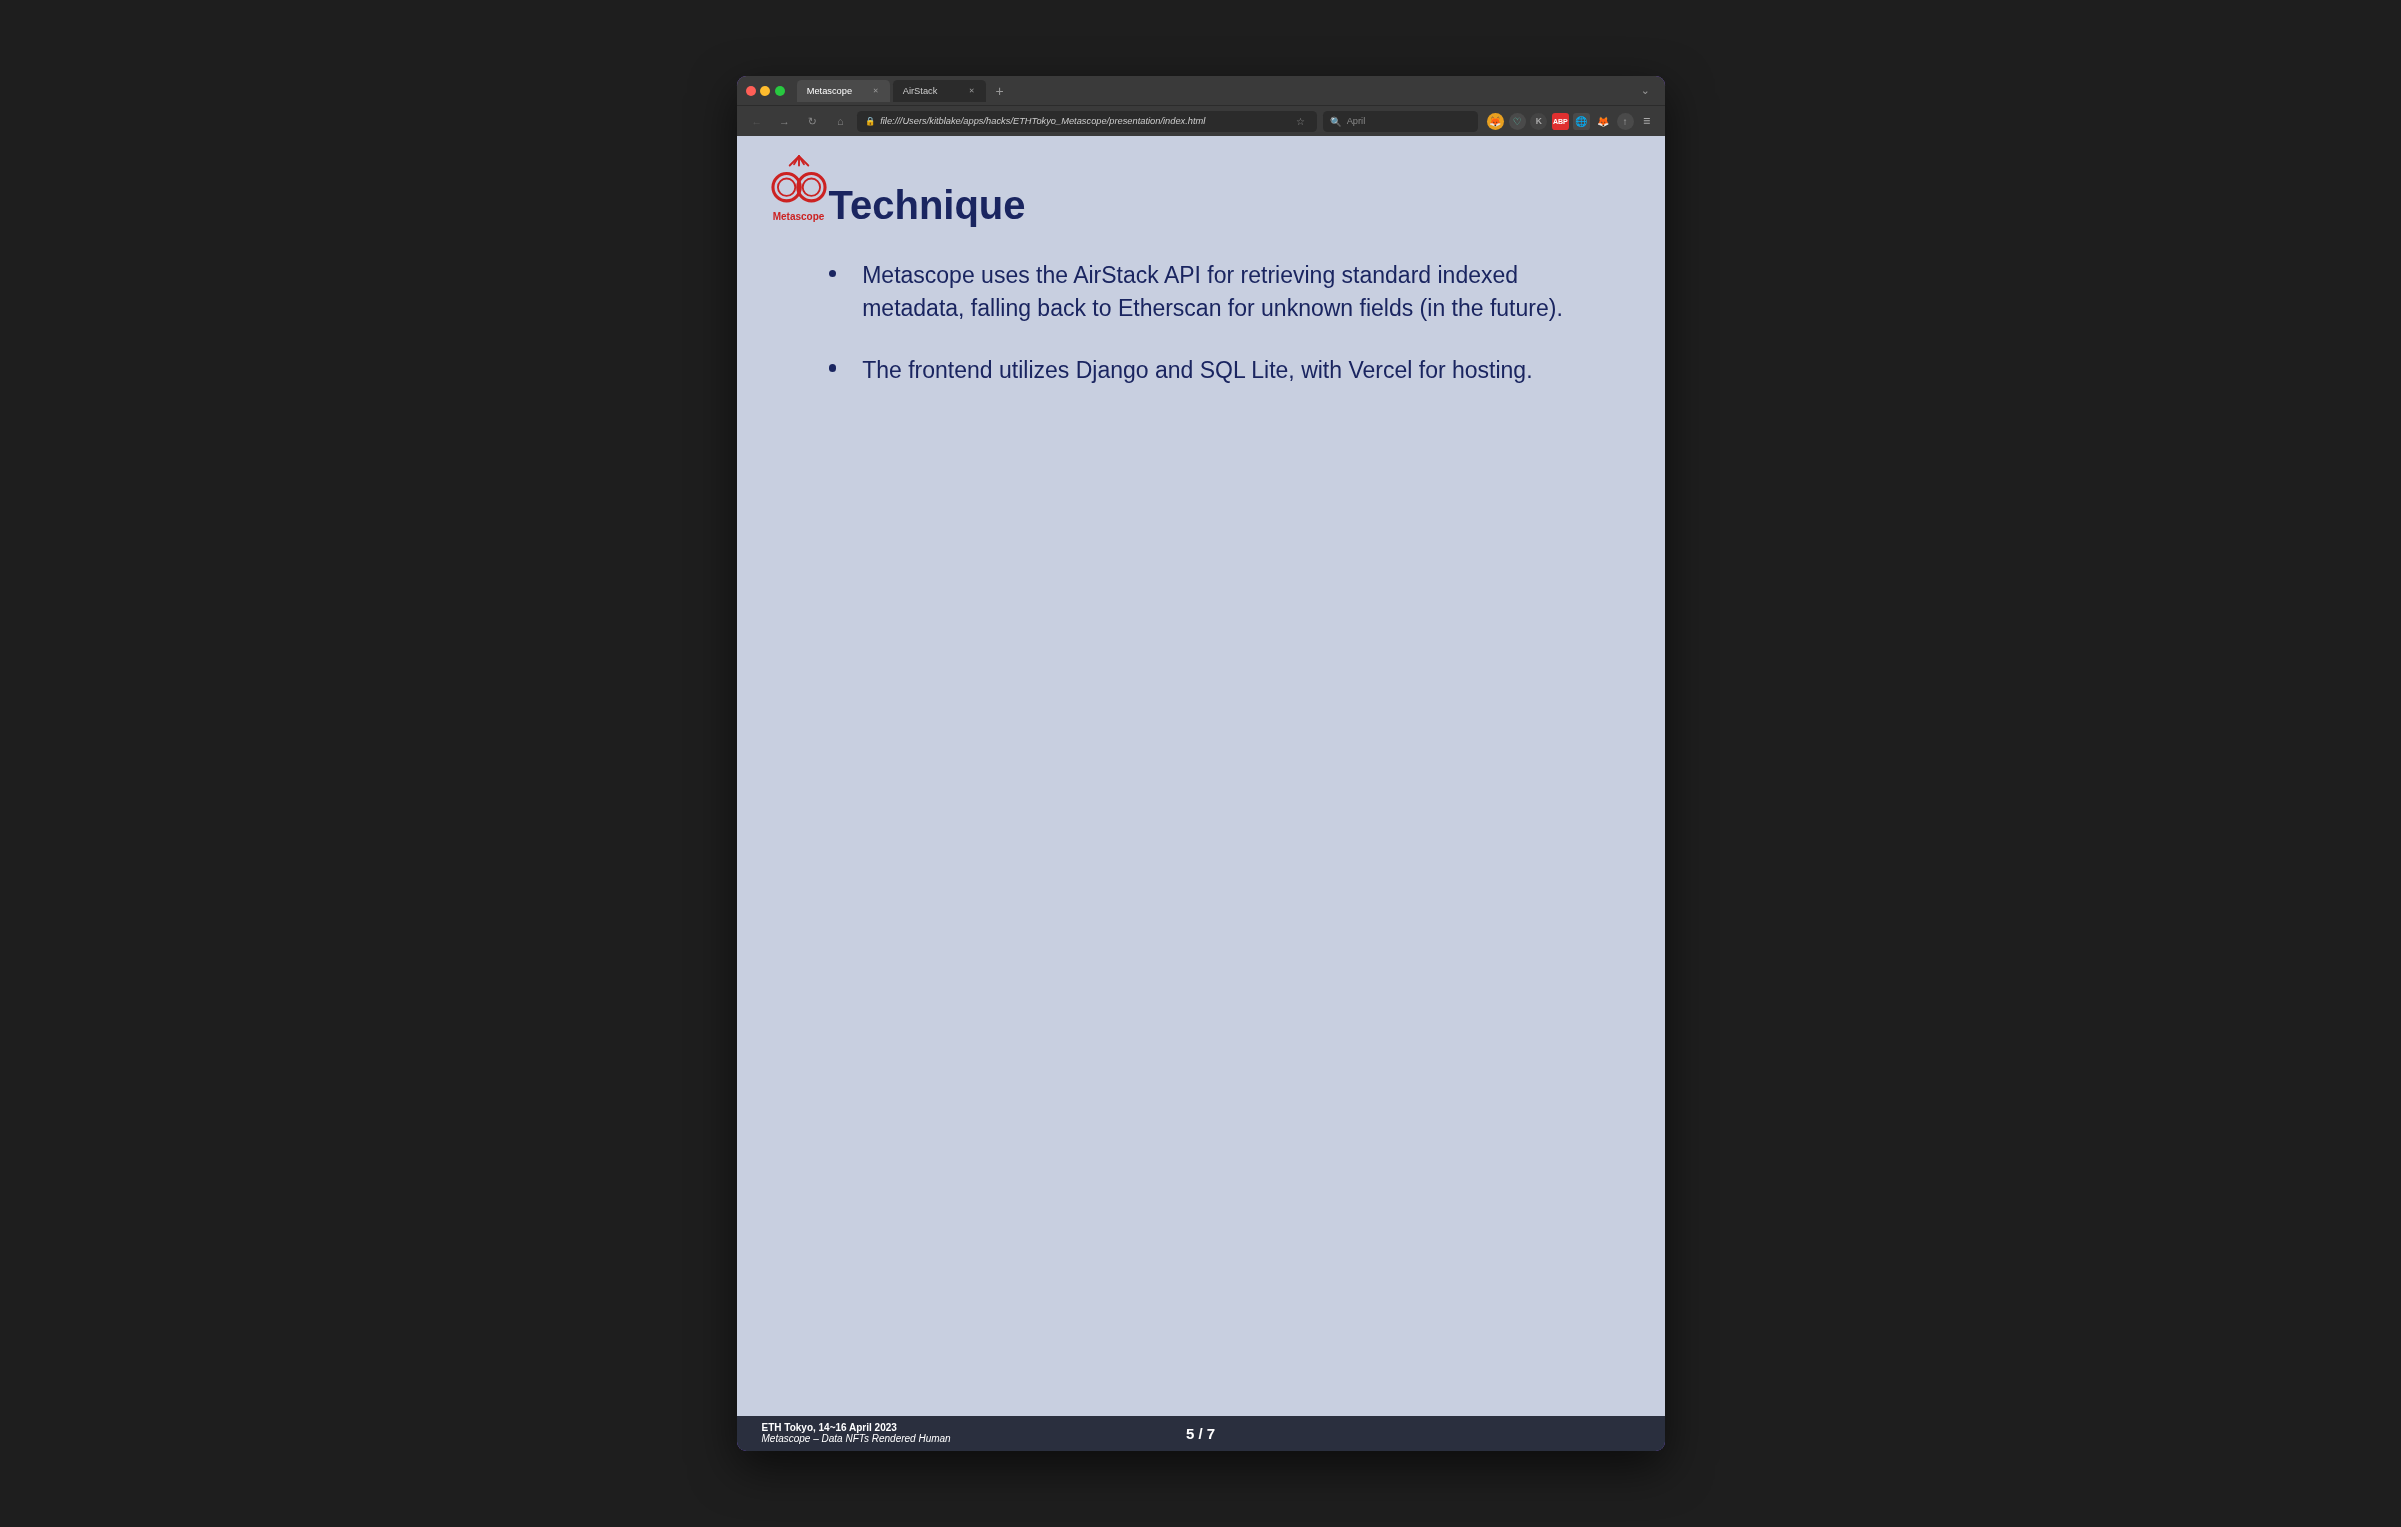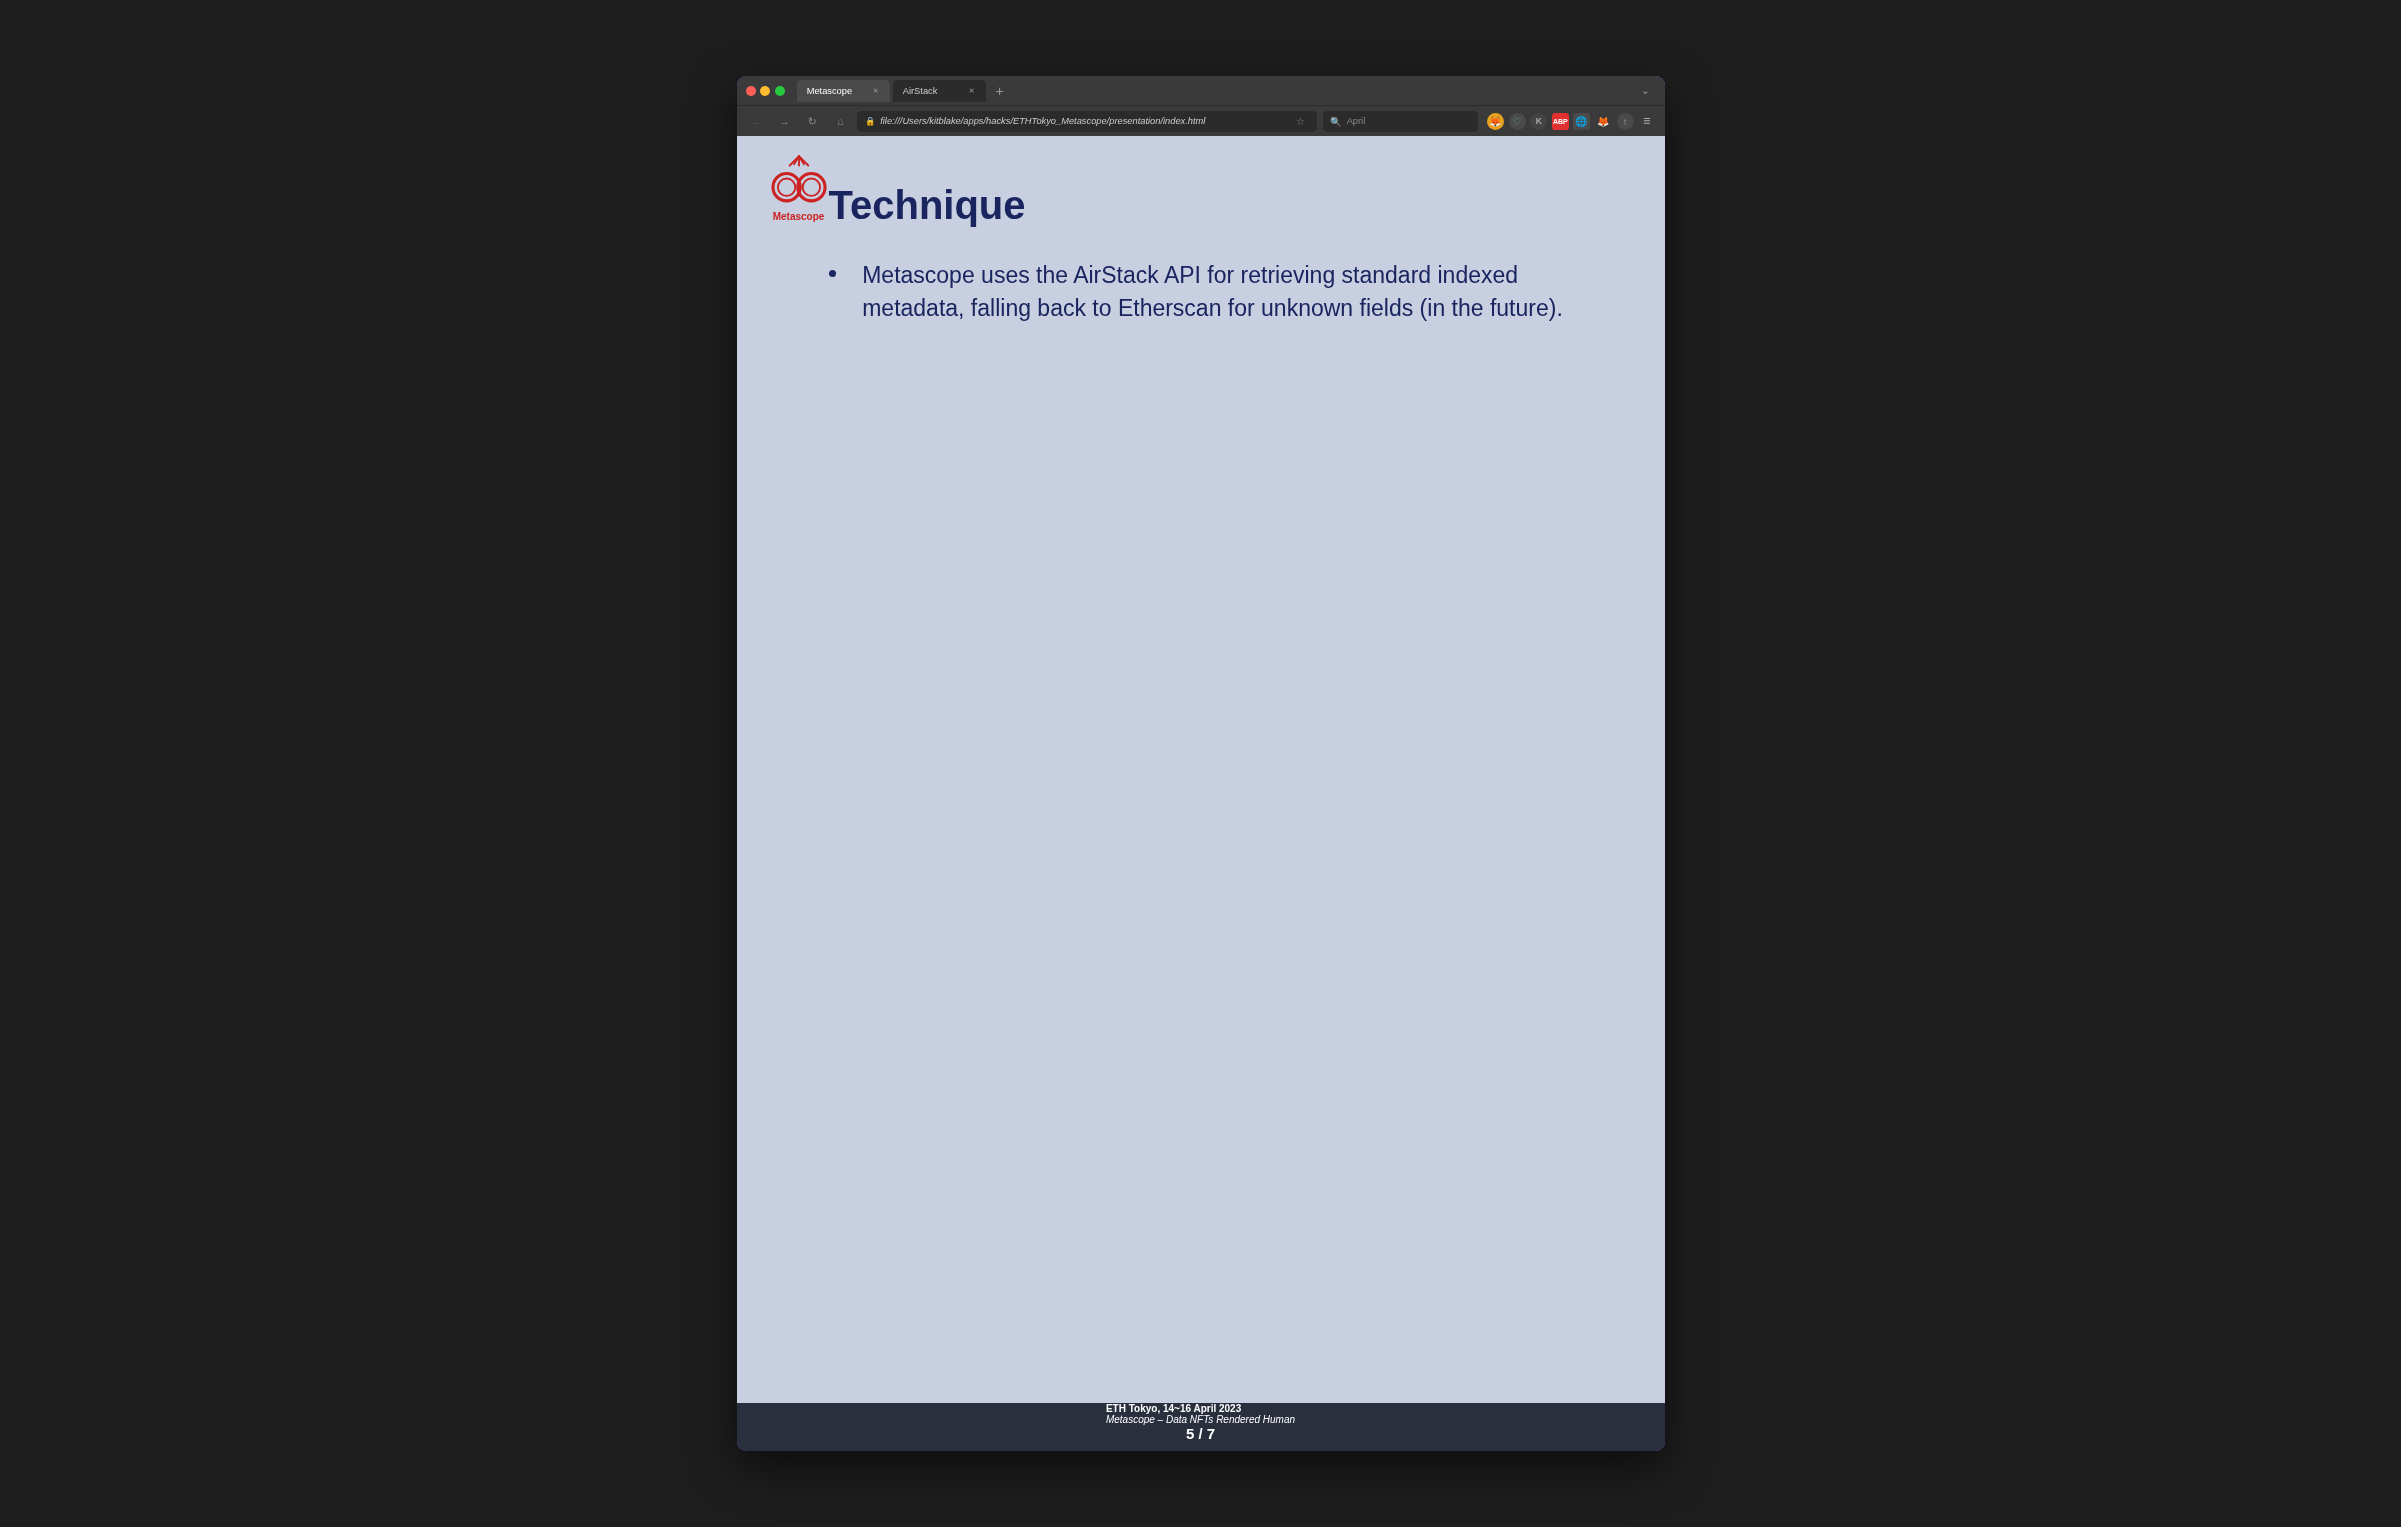--- a/index.html
+++ b/index.html
@@ -287,26 +287,25 @@
     .bullet-text {
       font-size: 23px;
       color: #1a2560;
       line-height: 1.45;
       font-weight: 400;
     }
 
     
     .slide-footer {
       background: #2a2f3e;
-      height: 48px;
+      height: 35px;
       display: flex;
       align-items: center;
       padding: 0 25px;
       flex-shrink: 0;
-      flex-direction: column;
     }
 
     .footer-left {
       flex: 1;
     }
 
     .footer-event {
       font-size: 10px;
       font-weight: 700;
       color: #ffffff;
@@ -415,20 +414,24 @@
       </div>
 
       <div class="slide-main">
         <h1 class="slide-title">Technique</h1>
 
         <ul class="slide-bullets">
           <li>
             <div class="bullet-dot"></div>
             <span class="bullet-text">Metascope uses the AirStack API for retrieving standard indexed metadata, falling back to Etherscan for unknown fields (in the future).</span>
           </li>
+          <li>
+            <div class="bullet-dot"></div>
+            <span class="bullet-text">The frontend utilizes Django and SQL Lite, with Vercel for hosting.</span>
+          </li>
         </ul>
       </div>
     </div>
 
     <div class="slide-footer">
       <div class="footer-left">
         <div class="footer-event">ETH Tokyo, 14~16 April 2023</div>
         <div class="footer-subtitle">Metascope – Data NFTs Rendered Human</div>
       </div>
       <div class="footer-center">5 / 7</div>

